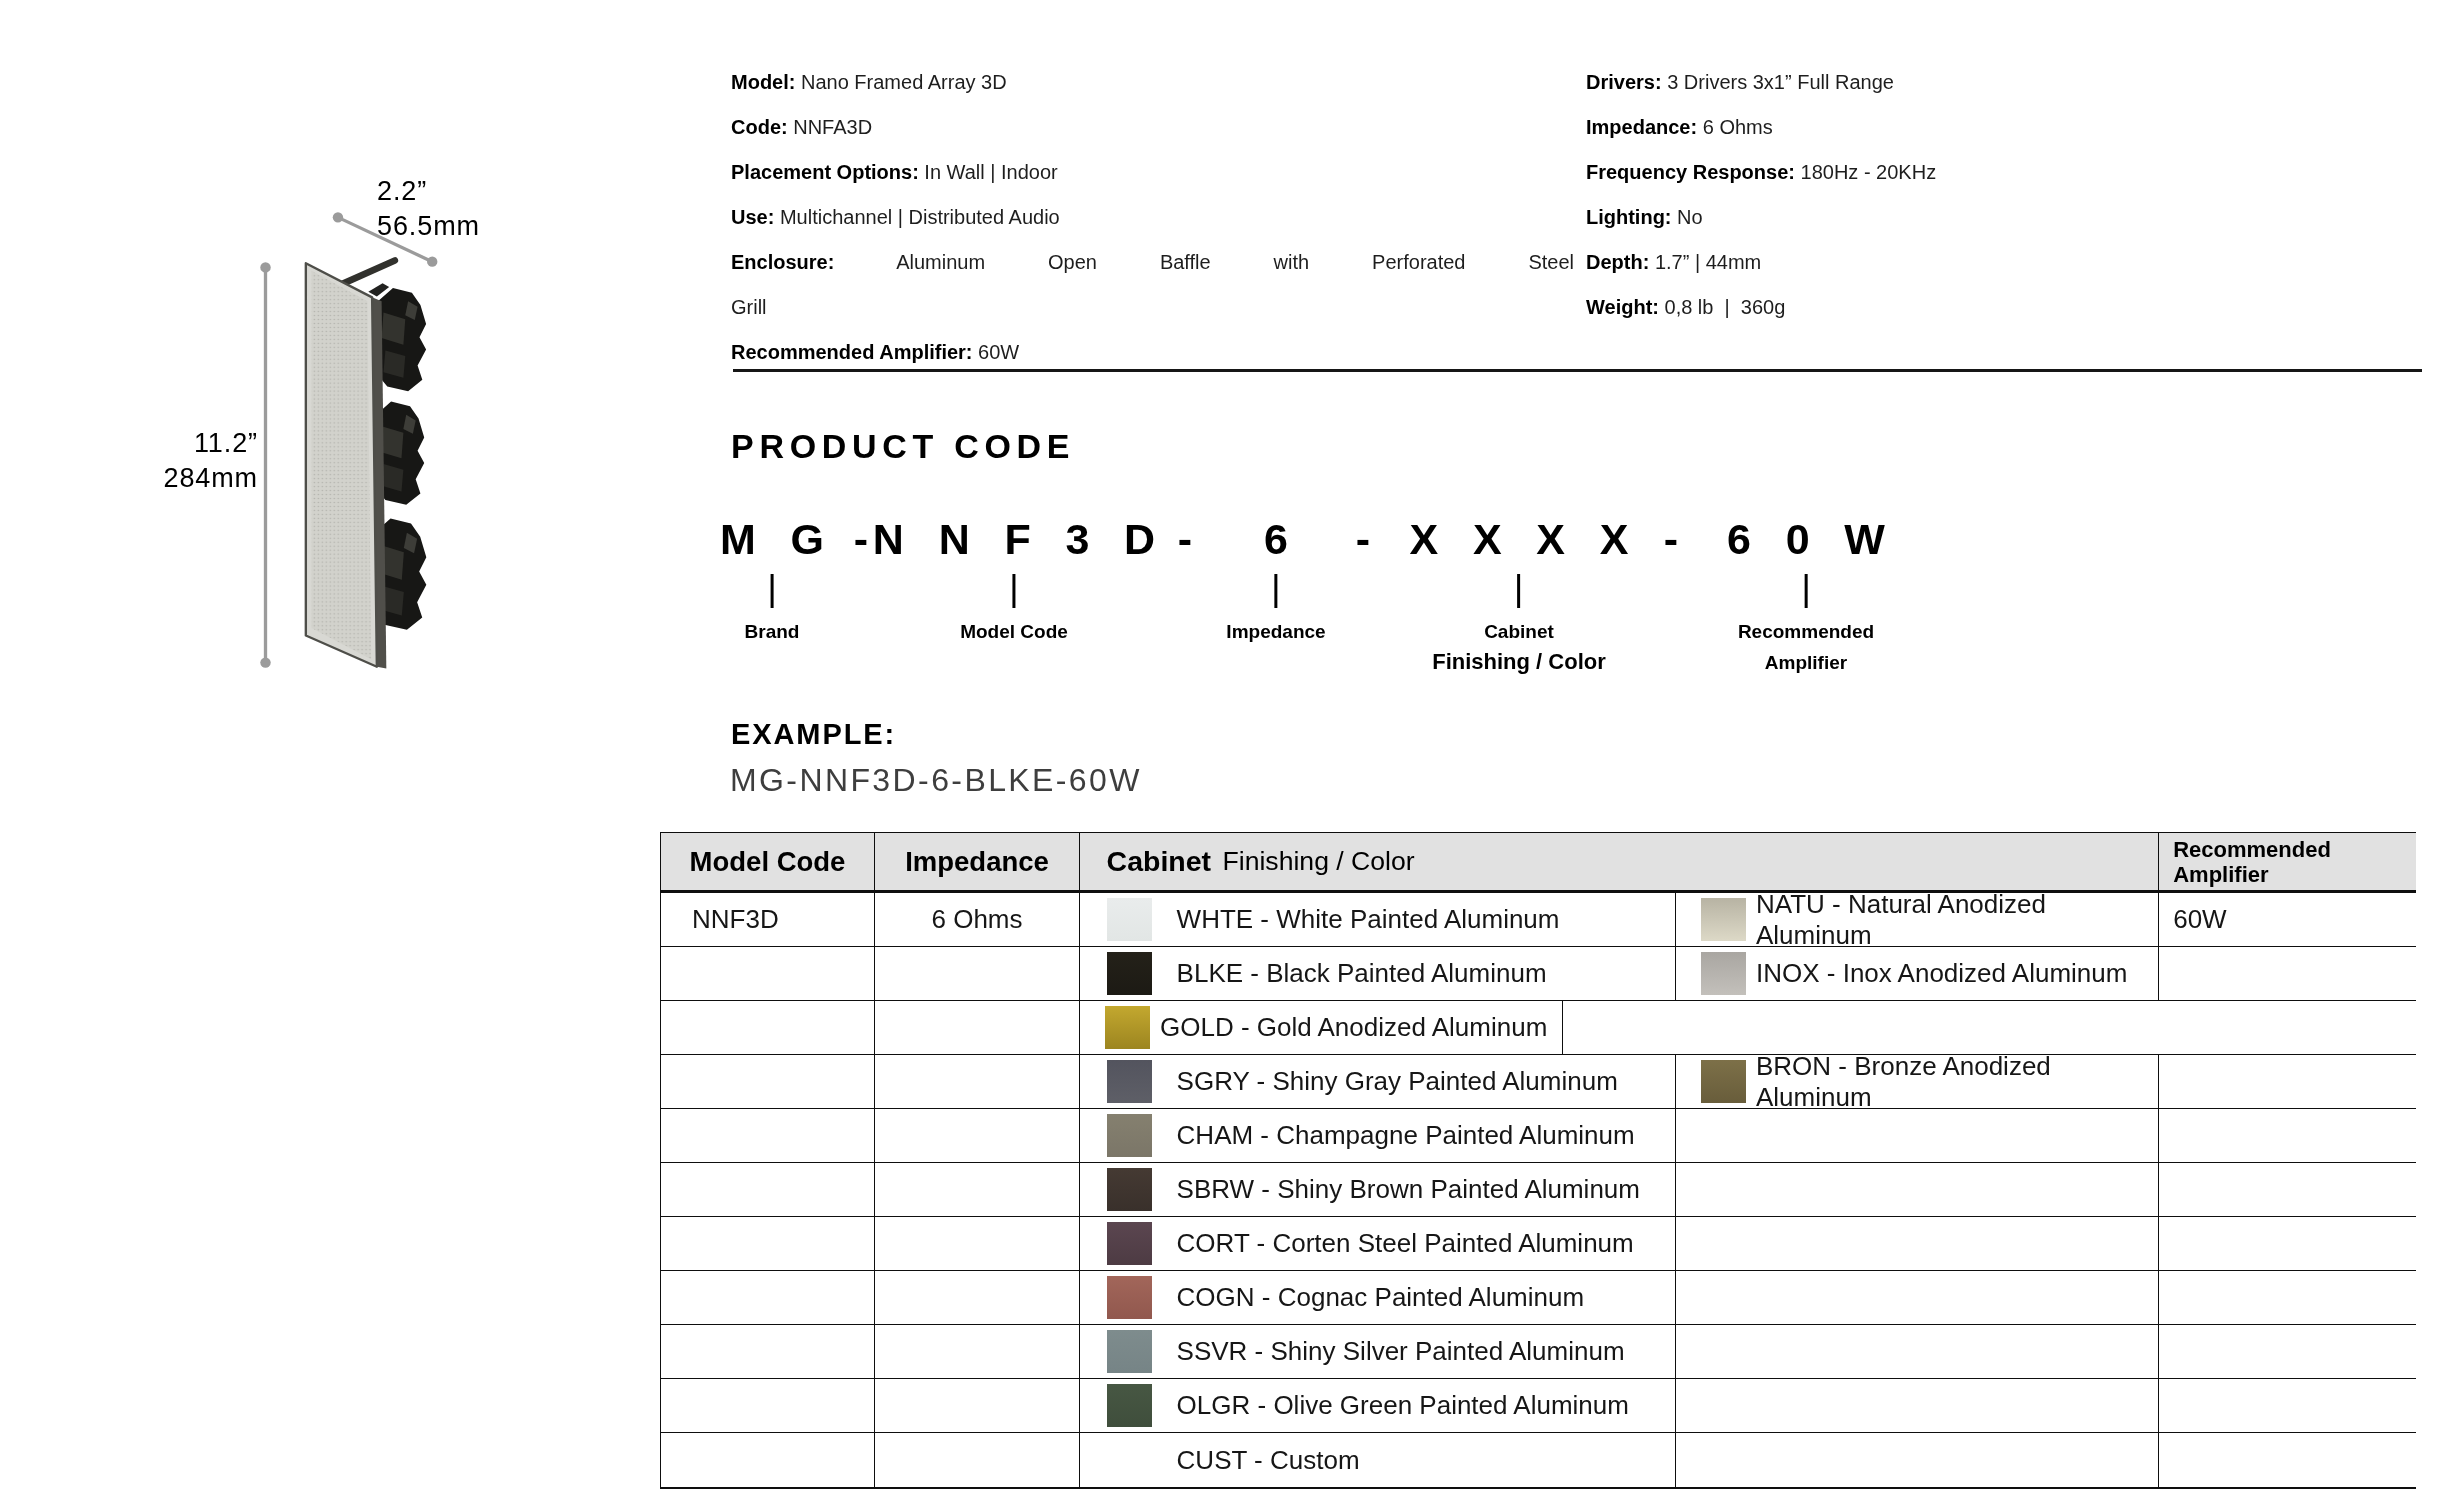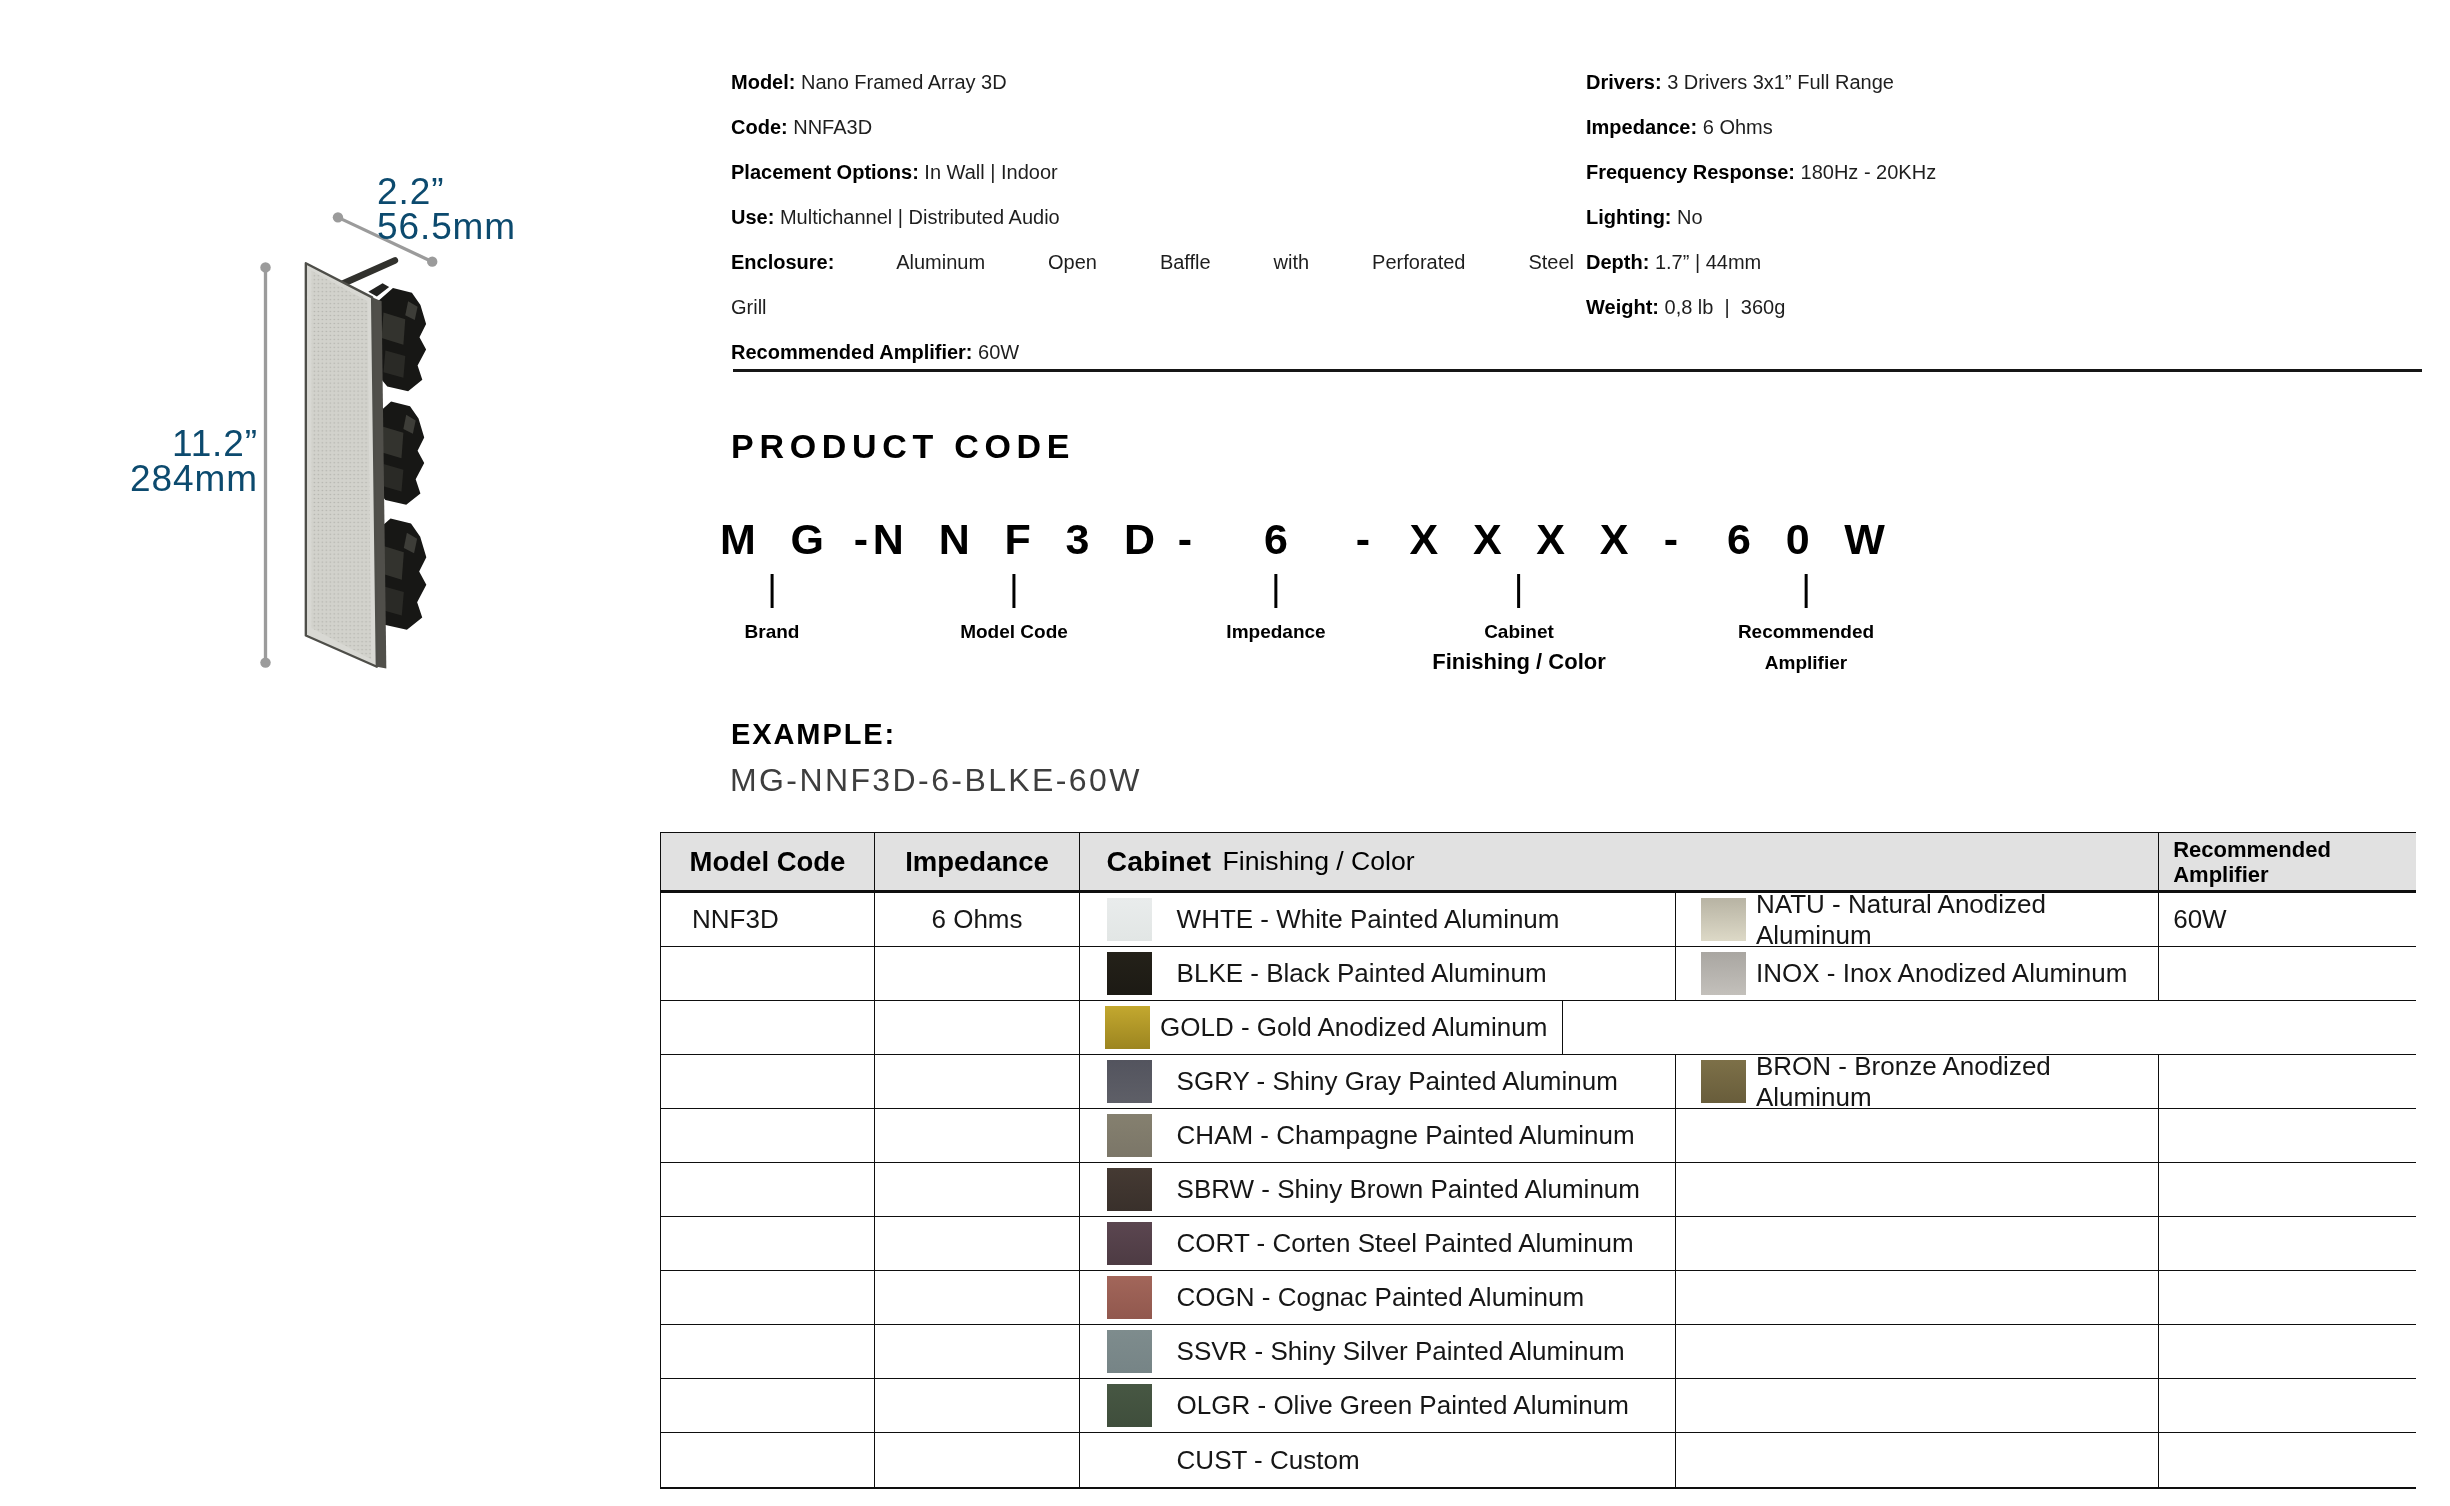--- a/index.html
+++ b/index.html
@@ -7,21 +7,21 @@
     position:relative;width:2450px;height:1506px;background:#ffffff;
     font-family:"Liberation Sans",sans-serif;color:#111;overflow:hidden;
   }
 
   
   .figure{position:absolute;left:0;top:0;width:664px;height:740px;}
   .speaker-svg{position:absolute;left:285px;top:242px;}
   .dim-svg{position:absolute;}
   .dim-w-svg{left:327px;top:207px;}
   .dim-h-svg{left:254px;top:256px;}
-  .dim-label{position:absolute;font-size:37px;line-height:35px;color:#0c4a6e;letter-spacing:0.9px;}
+  .dim-label{position:absolute;font-size:27px;line-height:35px;color:#000000;letter-spacing:0.9px;}
   .dim-w{left:377px;top:174px;text-align:left;}
   .dim-h{left:112px;top:426px;width:146px;text-align:right;}
 
   
   .specs{position:absolute;top:13.3px;font-size:20px;line-height:45px;color:#1e1e1e;margin-top:47px;}
   .specs-left{left:731px;width:843px;}
   .specs-right{left:1586px;width:655px;}
   .spec b{color:#000;font-weight:700;}
   .jline{text-align:justify;text-align-last:justify;}
 

